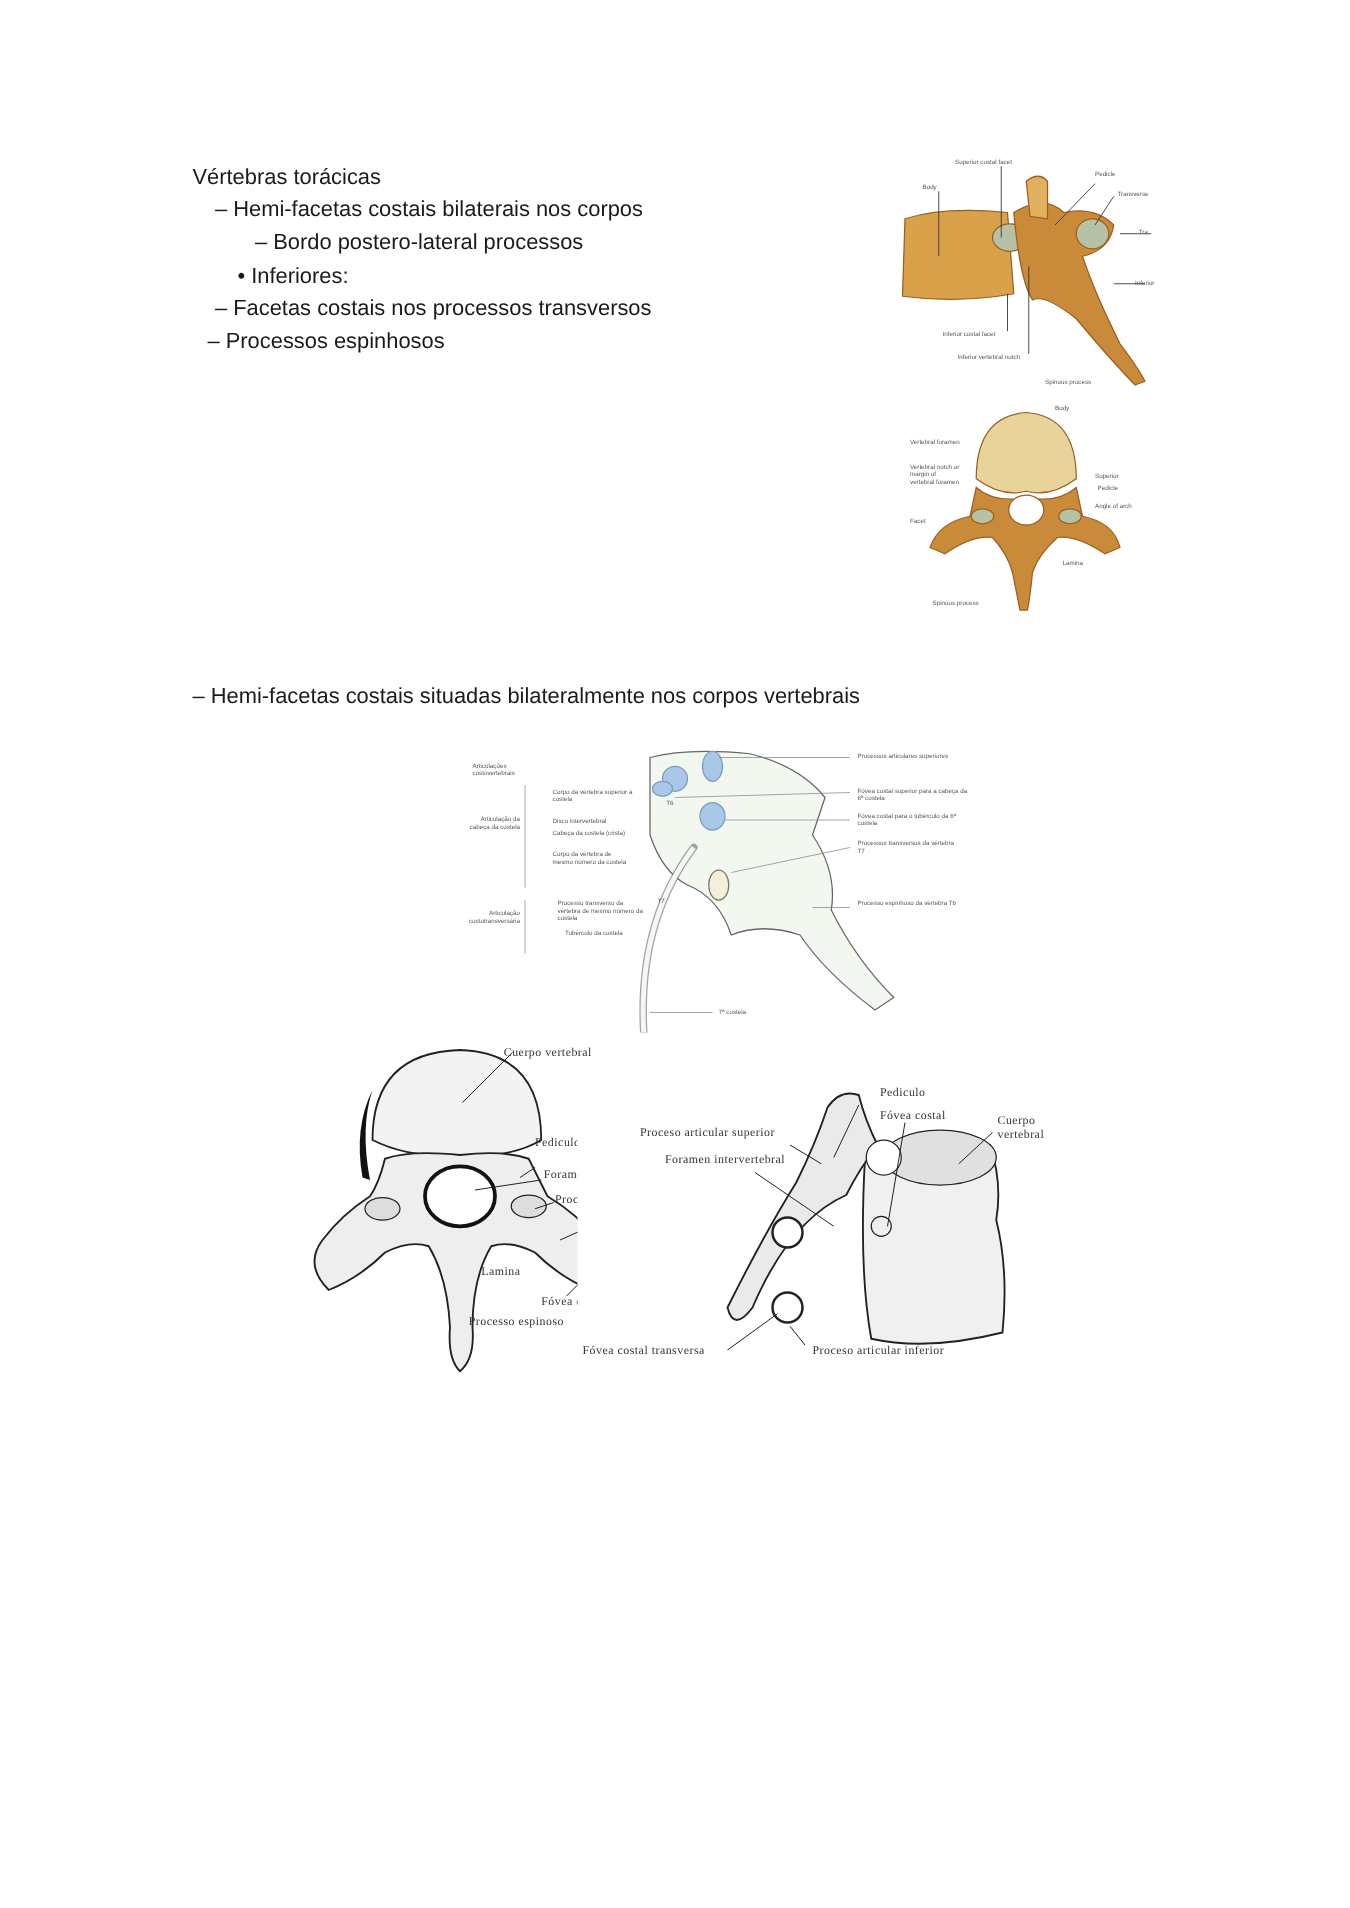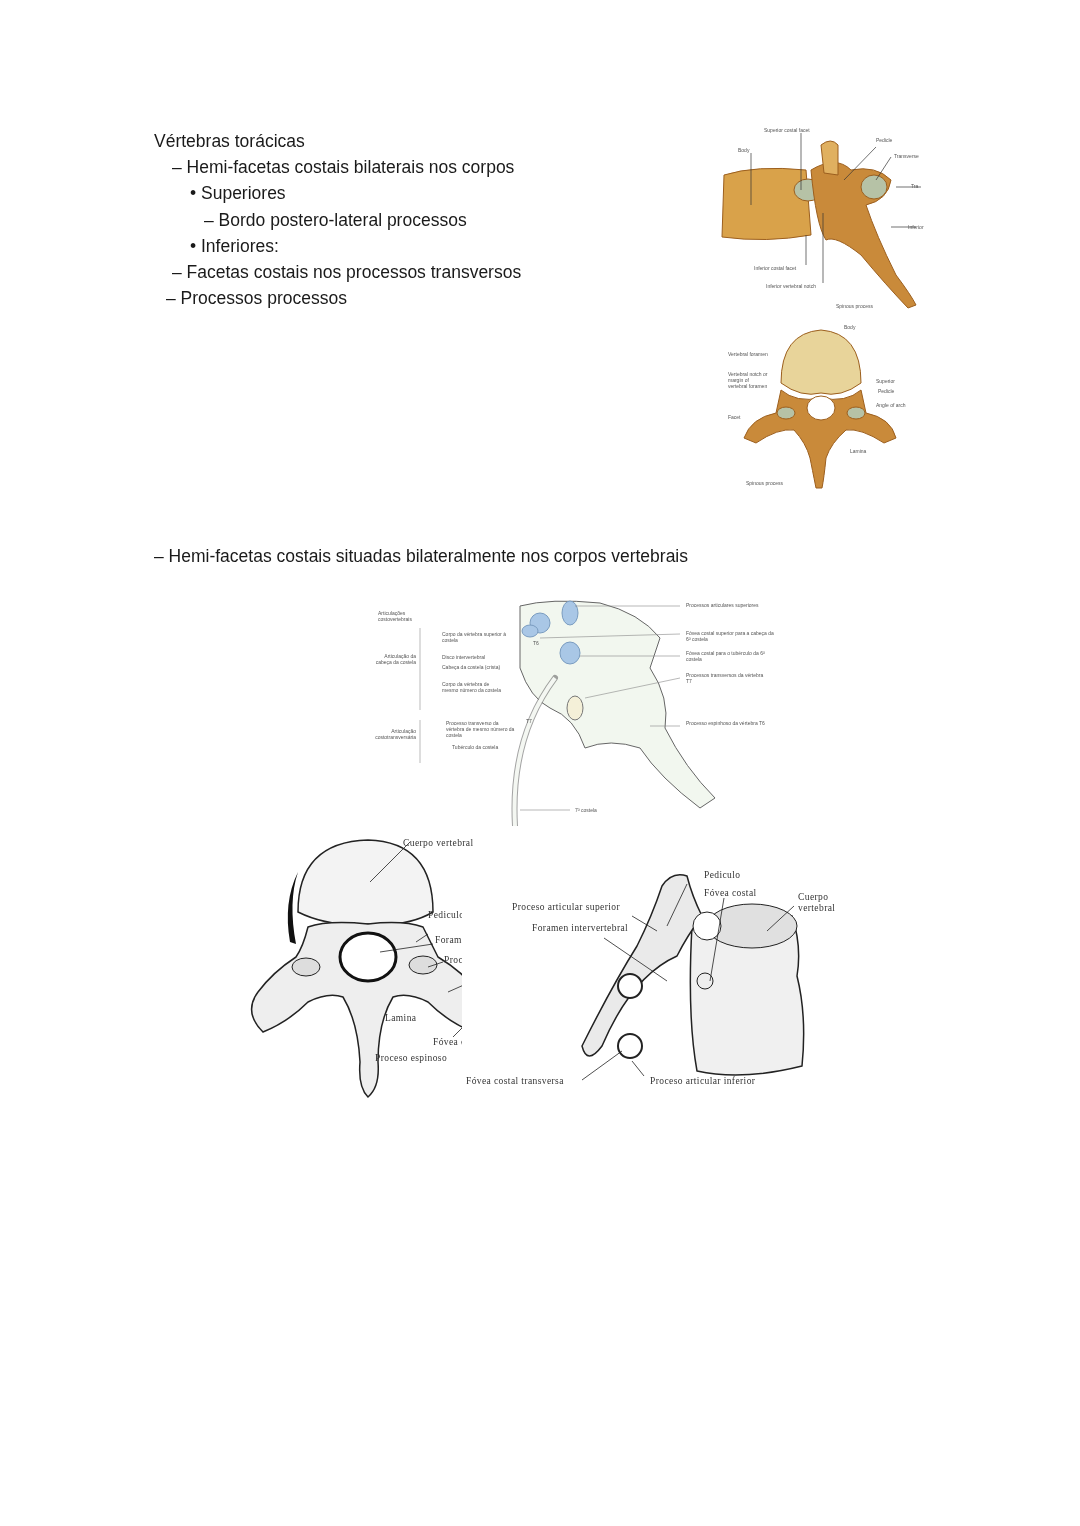--- a/index.html
+++ b/index.html
@@ -25,25 +25,24 @@
   svg { position: absolute; left: 0; top: 0; }
 </style>
 </head>
 <body>
 
 <div class="page">
 
   <div class="outline">
     <div class="line title">Vértebras torácicas</div>
     <div class="line lv2">– Hemi-facetas costais bilaterais nos corpos</div>
-    <div class="line lv3">• Superiores</div>
     <div class="line lv4">– Bordo postero-lateral processos</div>
     <div class="line lv3">• Inferiores:</div>
     <div class="line lv2">– Facetas costais nos processos transversos</div>
-    <div class="line lv2b">– Processos processos</div>
+    <div class="line lv2b">– Processos espinhosos</div>
   </div>
 
   <div class="fig" style="left:716px;top:125px;width:210px;height:190px;">
     <svg width="210" height="190">
       <path d="M8 50 Q40 40 90 45 L95 110 Q50 118 6 112 Z" fill="#d9a24a" stroke="#9c5f1e" stroke-width="1"></path>
       <ellipse cx="92" cy="65" rx="14" ry="11" fill="#b6c2a6" stroke="#9c5f1e"></ellipse>
       <path d="M95 45 Q120 30 135 45 Q160 40 175 55 Q172 75 150 80 Q160 110 180 150 Q195 170 200 180 L192 183 Q170 160 145 130 Q120 110 110 115 Q100 100 95 45Z" fill="#c98a3a" stroke="#9c5f1e"></path>
       <path d="M105 20 Q115 12 122 20 L122 50 L108 48 Z" fill="#e0b060" stroke="#9c5f1e"></path>
       <ellipse cx="158" cy="62" rx="13" ry="12" fill="#b6c2a6" stroke="#9c5f1e"></ellipse>
       <line x1="35" y1="28" x2="35" y2="80" stroke="#333" stroke-width="0.7"></line>
@@ -140,21 +139,21 @@
       <line x1="238" y1="152" x2="220" y2="160" stroke="#222" stroke-width="0.8"></line>
       <line x1="240" y1="190" x2="225" y2="205" stroke="#222" stroke-width="0.8"></line>
     </svg>
     <span class="lbl-serif" style="left:175px;top:6px;">Cuerpo vertebral</span>
     <span class="lbl-serif" style="left:200px;top:78px;">Pediculo</span>
     <span class="lbl-serif" style="left:207px;top:103px;">Foramen vertebral</span>
     <span class="lbl-serif" style="left:216px;top:123px;">Proceso articular superior</span>
     <span class="lbl-serif" style="left:238px;top:144px;">Proceso transverso</span>
     <span class="lbl-serif" style="left:157px;top:181px;">Lamina</span>
     <span class="lbl-serif" style="left:205px;top:205px;">Fóvea costal transversa</span>
-    <span class="lbl-serif" style="left:147px;top:221px;">Proceso espinoso</span>
+    <span class="lbl-serif" style="left:147px;top:221px;">Processo espinoso</span>
   </div>
 
   <div class="fig" style="left:462px;top:866px;width:385px;height:225px;">
     <svg width="385" height="225">
       <path d="M230 60 Q260 45 330 50 Q340 80 335 110 Q345 150 340 200 Q280 215 235 205 Q225 150 230 60Z" fill="#f0f0f0" stroke="#222" stroke-width="1.5"></path>
       <ellipse cx="290" cy="60" rx="45" ry="22" fill="#e0e0e0" stroke="#222"></ellipse>
       <path d="M200 20 Q210 5 225 10 Q230 30 240 50 Q225 70 215 90 Q170 110 140 180 Q125 200 120 180 Q150 120 175 80 Q190 50 200 20Z" fill="#eaeaea" stroke="#222" stroke-width="1.5"></path>
       <circle cx="168" cy="120" r="12" fill="#fff" stroke="#222" stroke-width="2"></circle>
       <circle cx="168" cy="180" r="12" fill="#fff" stroke="#222" stroke-width="2"></circle>
       <circle cx="245" cy="60" r="14" fill="#fff" stroke="#222"></circle>

